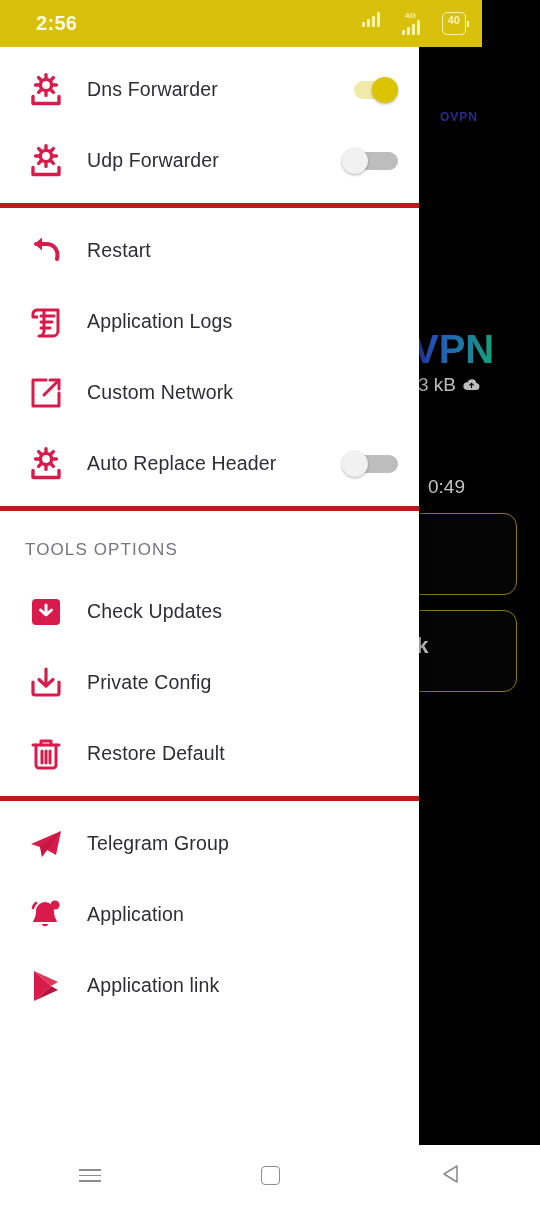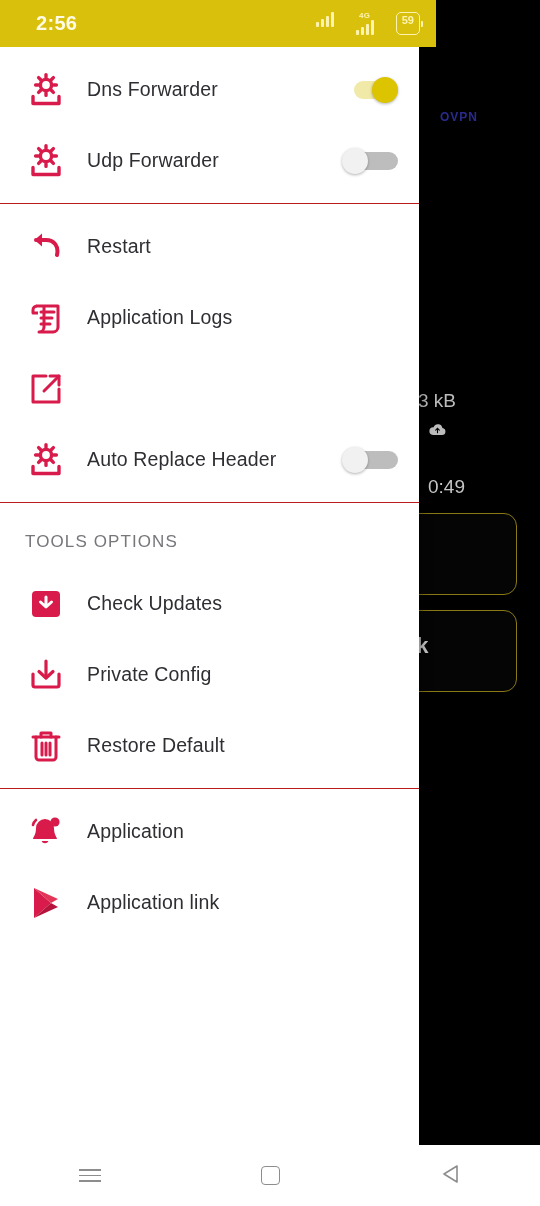--- a/index.html
+++ b/index.html
@@ -19,41 +19,41 @@
     position:absolute; left:440px; top:110px;
     font-size:12px; letter-spacing:1px; color:#2a2a8e; font-weight:600;
   }
   .behind-vpn {
     position:absolute; left:412px; top:327px;
     font-size:40px; font-weight:700;
     background:linear-gradient(90deg,#2733a8 0%,#1f63b8 40%,#14a37a 100%);
     -webkit-background-clip:text; background-clip:text; color:transparent;
   }
   .behind-stat {
-    position:absolute; left:418px; top:390px;
-    font-size:19px; color:#bcbcbc; display:flex; align-items:center; gap:7px;flex-direction:column;
+    position:absolute; left:418px; top:374px;
+    font-size:19px; color:#bcbcbc; display:flex; align-items:center; gap:7px;
   }
   .behind-timer {
     position:absolute; left:428px; top:476px;
     font-size:19px; color:#c6c6c6;
   }
   .behind-card {
     position:absolute; left:395px; width:122px; border:1.5px solid #8a7a14;
     border-radius:13px; background:#050505;
   }
   #behind-card-1 { top:513px; height:82px; }
   #behind-card-2 { top:610px; height:82px; }
   .behind-card-text {
     position:absolute; left:404px; top:633px;
     font-size:22px; color:#c9c9c9; font-weight:600;
   }
 
   
   #statusbar {
-    position:absolute; left:0; top:0; width:436px; height:47px;
+    position:absolute; left:0; top:0; width:482px; height:47px;
     background:#d9c00d; display:flex; align-items:center;
     justify-content:space-between; padding:0 16px 0 36px; z-index:40;
   }
   #clock { color:#fffbe6; font-size:20px; font-weight:600; letter-spacing:.3px; }
   #status-icons { display:flex; gap:22px; }
   .bars { display:flex; align-items:flex-end; gap:2px; height:15px; }
   .bars i { display:block; width:3px; background:#fdf3b0; border-radius:1px; }
   .bars i:nth-child(1){height:5px} .bars i:nth-child(2){height:8px}
   .bars i:nth-child(3){height:11px} .bars i:nth-child(4){height:15px}
   .net-group { display:flex; flex-direction:column; align-items:center; }
@@ -66,21 +66,21 @@
     content:""; position:absolute; right:-4px; top:50%; transform:translateY(-50%);
     width:2px; height:6px; background:#fdf3b0; border-radius:0 1px 1px 0;
   }
 
   
   #drawer {
     position:absolute; left:0; top:47px; width:419px; height:1098px;
     background:#fff; z-index:30; overflow:hidden;
     box-shadow:3px 0 10px rgba(0,0,0,.35);
   }
-  .section + .section { border-top:1px solid #b91c1c; }
+  .section + .section { border-top:5px solid #b91c1c; }
   .section { padding:7px 1px; }
   .row {
     display:flex; align-items:center; height:71px; padding:0 20px 0 22px;
   }
   .ic { width:46px; min-width:46px; display:flex; align-items:center; justify-content:center; }
   .ic svg { display:block; }
   .row-label {
     flex:1; margin-left:18px; font-size:19.5px; color:#2e2e33;
     letter-spacing:.15px;
   }
@@ -113,20 +113,21 @@
   .nav-lines i { display:block; width:22px; height:1.6px; background:#8d8d8d; margin:4px 0; }
   .nav-square { width:19px; height:19px; border:1.7px solid #8d8d8d; border-radius:4px; }
 </style>
 </head>
 <body>
 
 <div id="screen">
 
   <div id="behind">
     <div class="behind-ovpn">OVPN</div>
+    <div class="behind-vpn">VPN</div>
     <div class="behind-stat">
       <span>3 kB</span>
       <span>
         <svg width="17" height="13" viewBox="0 0 17 13">
           <path d="M4 12h9a3.5 3.5 0 0 0 .4-6.97A4.6 4.6 0 0 0 4.6 4.2 3.9 3.9 0 0 0 4 12z" fill="#bcbcbc"></path>
           <path d="M8.5 9.8V5.6M6.7 7.2l1.8-1.8 1.8 1.8" stroke="#000" stroke-width="1.1" fill="none" stroke-linecap="round"></path>
         </svg>
       </span>
     </div>
     <div class="behind-timer">0:49</div>
@@ -147,21 +148,21 @@
       <span class="net-group">
         <span class="net-label">4G</span>
         <span class="bars">
             <i></i>
             <i></i>
             <i></i>
             <i></i>
           </span>
       </span>
       <span class="batt">
-        <span>59</span>
+        <span>40</span>
       </span>
     </div>
   </div>
 
   <div id="drawer">
 
     <div class="section">
       <div class="row">
         <span class="ic">
           <svg width="40" height="40" viewBox="0 0 40 40">
@@ -221,20 +222,21 @@
       <div class="row">
         <span class="ic">
           <svg width="36" height="36" viewBox="0 0 36 36">
             <g fill="none" stroke="#d81b4a" stroke-width="3" stroke-linecap="round" stroke-linejoin="round">
               <path d="M18 5H5v26h26V18"></path>
               <path d="M22 5h9v9"></path>
               <path d="M31 5 16 20"></path>
             </g>
           </svg>
         </span>
+        <span class="row-label">Custom Network</span>
       </div>
       <div class="row">
         <span class="ic">
           <svg width="40" height="40" viewBox="0 0 40 40">
             <g fill="none" stroke="#d81b4a" stroke-width="3.4">
               <circle cx="20" cy="15" r="5.6"></circle>
               <path d="M20 4.6v3M20 22.4v3M9.6 15h3M27.4 15h3M12.6 7.6l2.1 2.1M25.3 20.3l2.1 2.1M27.4 7.6l-2.1 2.1M14.7 20.3l-2.1 2.1" stroke-linecap="round"></path>
               <path d="M7 26.5v7h26v-7" stroke-linecap="round" stroke-linejoin="round"></path>
             </g>
           </svg>
@@ -281,20 +283,29 @@
             </g>
           </svg>
         </span>
         <span class="row-label">Restore Default</span>
       </div>
     </div>
 
     <div class="section">
       <div class="row">
         <span class="ic">
+          <svg width="36" height="36" viewBox="0 0 36 36">
+            <path d="M33 5 3 18l9 3 2 10 5-7 9 5z" fill="#d81b4a"></path>
+            <path d="M33 5 12 21l2 10" fill="#b5153c" opacity=".55"></path>
+          </svg>
+        </span>
+        <span class="row-label">Telegram Group</span>
+      </div>
+      <div class="row">
+        <span class="ic">
           <svg width="34" height="36" viewBox="0 0 34 36">
             <path d="M16 5a9 9 0 0 0-9 9c0 7-3 9-3 11h24c0-2-3-4-3-11a9 9 0 0 0-9-9z" fill="#d81b4a"></path>
             <path d="M12.5 27a3.8 3.8 0 0 0 7 0z" fill="#d81b4a"></path>
             <circle cx="26" cy="8" r="4.6" fill="#d81b4a"></circle>
             <path d="M4 11a9 9 0 0 1 3-5M28 11" fill="none" stroke="#d81b4a" stroke-width="2.6" stroke-linecap="round"></path>
           </svg>
         </span>
         <span class="row-label">Application</span>
       </div>
       <div class="row">

